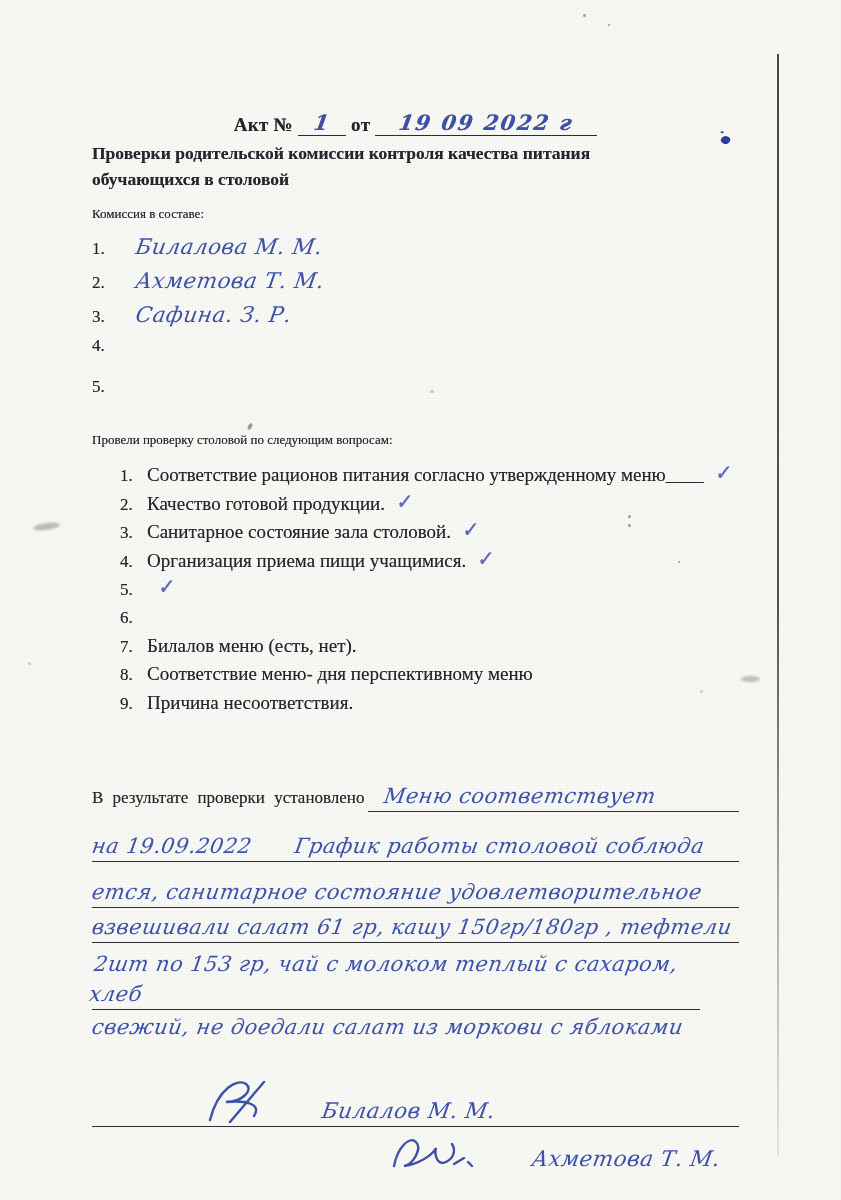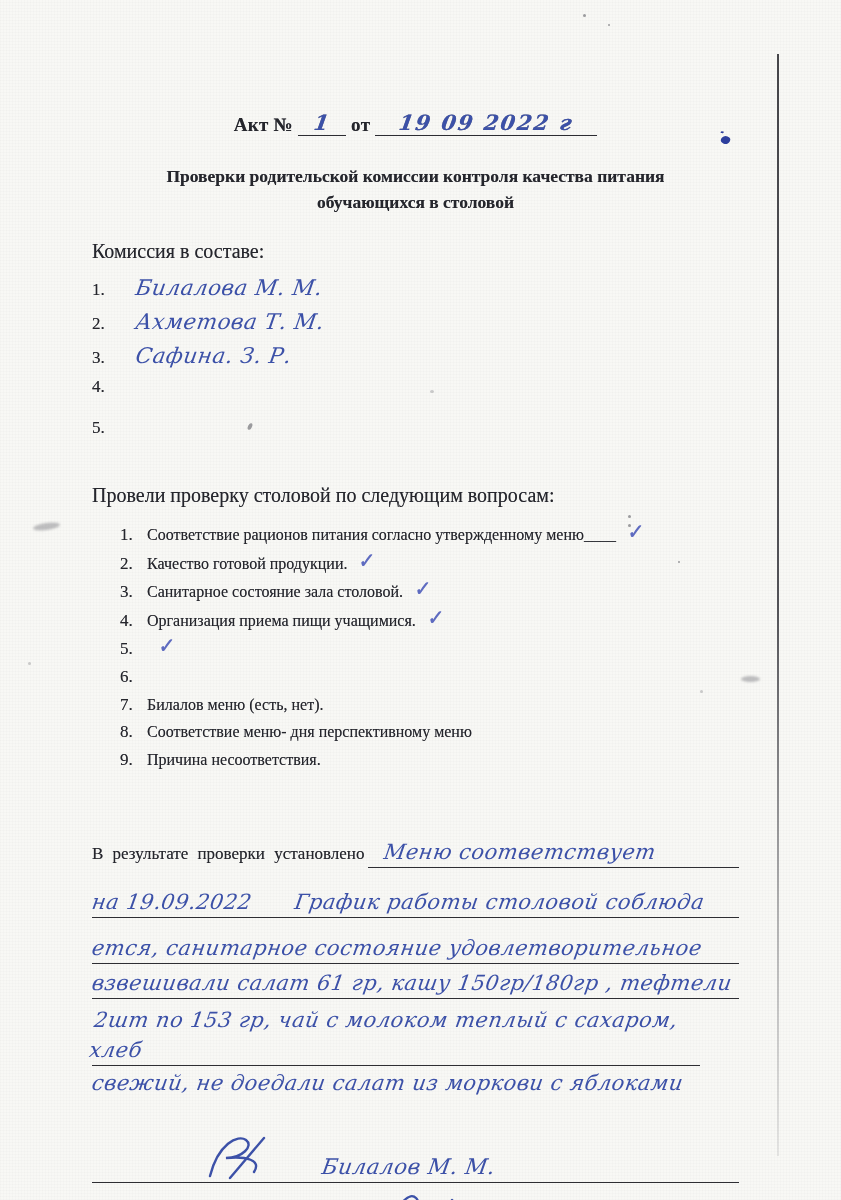--- a/index.html
+++ b/index.html
@@ -18,33 +18,33 @@
     display:inline-block;
     font-family:"DejaVu Serif",serif;font-style:italic;
     color:#3c51a8;transform:skewX(-9deg);letter-spacing:.5px;
   }
   
   .title-row{text-align:center;font-size:19px;font-weight:bold;letter-spacing:.3px;}
   .blank{display:inline-block;border-bottom:1.7px solid #2c2c32;text-align:center;vertical-align:bottom;line-height:22px;}
   .blank-num{width:48px;}
   .blank-date{width:222px;}
   .hand-title{font-size:21px;letter-spacing:2px;}
-  .subtitle{margin-top:27px;text-align:center;font-size:17.5px;font-weight:bold;line-height:26px;}
-  
-  .section-heading{margin-top:25px;font-size:20px;}
+  .subtitle{margin-top:4px;font-size:17.5px;font-weight:bold;line-height:26px;}
+  
+  .section-heading{margin-top:14px;font-size:13px;}
   .member-row{display:flex;align-items:baseline;height:34px;margin-top:0;}
   .member-row.tall{height:41px;}
   .member-num{width:44px;font-size:17px;flex:none;}
   .member-name{font-size:21.5px;}
   .members{margin-top:12px;}
   
   .q-list{margin-top:13px;}
   .q-row{display:flex;align-items:baseline;line-height:27.6px;}
   .q-num{margin-left:28px;width:27px;flex:none;font-size:17px;}
-  .q-text{font-size:16px;}
+  .q-text{font-size:19px;}
   .check{font-size:19px;font-weight:bold;color:#5e6bc0;margin-left:12px;
          display:inline-block;transform:rotate(-6deg) skewX(-10deg);position:relative;top:-2px;}
   
   .result-block{margin-top:64px;}
   .result-row{display:flex;align-items:baseline;}
   .result-label{font-size:17px;word-spacing:5px;white-space:nowrap;flex:none;}
   .hl{display:block;border-bottom:1.7px solid #2e2e33;white-space:pre-wrap;}
   .hl .hand{font-size:21px;line-height:30px;}
   .line1{flex:1;margin-left:4px;padding-left:16px;}
   .line2{margin-top:19px;}

